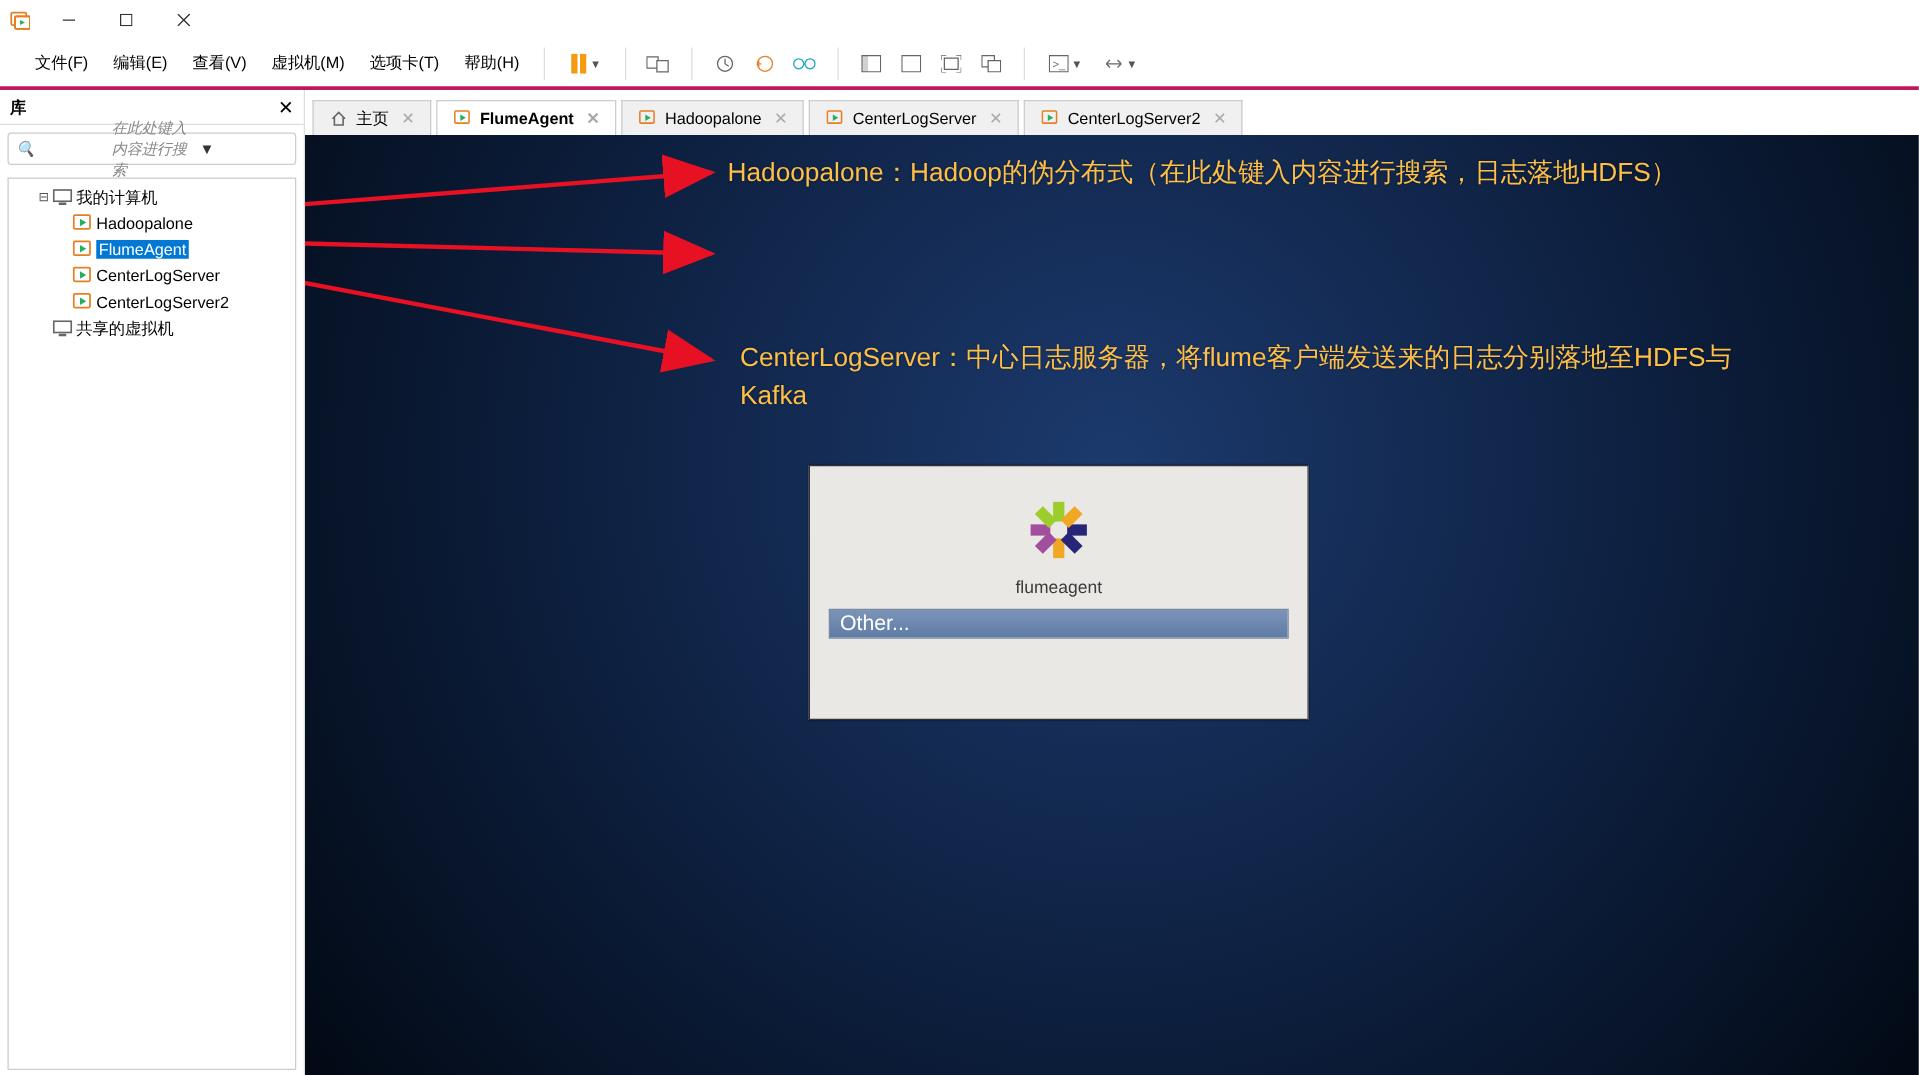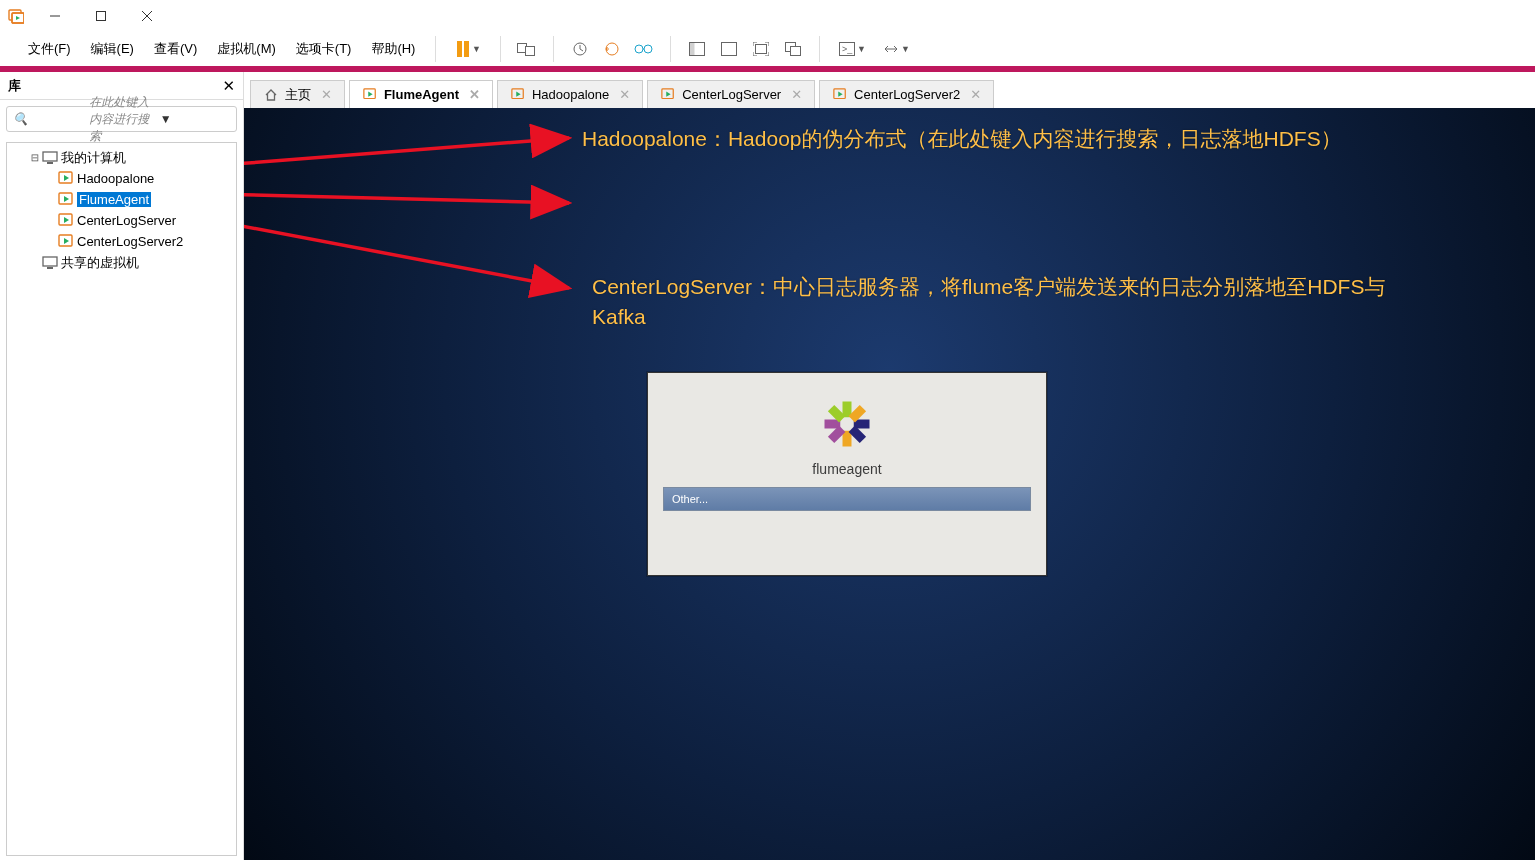--- a/index.html
+++ b/index.html
@@ -9,21 +9,21 @@
   .titlebar { height: 32px; display: flex; align-items: center; padding: 0 2px 0 8px; font-size: 13px; color: #333; }
   .titlebar .app-icon { width: 16px; height: 16px; margin-right: 8px; display:inline-flex; }
   .titlebar .title { flex: 1; }
   .winbtn { width: 46px; height: 32px; display:flex; align-items:center; justify-content:center; }
 
   
   .menubar { height: 28px; display:flex; align-items:center; padding: 0 10px; font-size: 13px; gap: 0; border-bottom: 1px solid transparent;}
   .menubar .menu { padding: 4px 10px; cursor: default; }
 
   
-  .toolbar { height: 40px; display:flex; align-items:center; padding: 0 18px; gap: 0; border-bottom: 6px solid #be185d;}
+  .toolbar { height: 40px; display:flex; align-items:center; padding: 0 18px; gap: 0; border-bottom: 3px solid #be185d;}
   .tb-sep { width:1px; height:26px; background:#ddd; margin: 0 10px; }
   .tb-btn { width: 32px; height: 32px; display:flex; align-items:center; justify-content:center; border-radius:3px; }
   .tb-btn.wide { width: 44px; }
   .carets { font-size:9px; color:#555; margin-left:2px; }
 
   
   .body { flex:1; display:flex; min-height:0; }
 
   .sidebar { width: 244px; border-right: 1px solid #ddd; display:flex; flex-direction:column; }
   .sidebar-header { height: 28px; display:flex; align-items:center; padding: 0 8px; font-size:13px; border-bottom: 1px solid #ddd; }
@@ -50,21 +50,21 @@
   .tab .tx { color:#aaa; font-size:13px; margin-left: 4px;}
   .tab .ico { width:16px; height:16px; display:inline-flex; align-items:center; justify-content:center;}
 
   .vm-screen { flex:1; position:relative; background: radial-gradient(circle at 50% 35%, #1c3a6e 0%, #0d1f3e 55%, #020914 100%); overflow:hidden; }
 
   .annot { position:absolute; color:#ffbf47; font-size: 21px; font-weight: 500; line-height: 1.45; text-shadow: 0 0 2px rgba(0,0,0,.4); }
 
   .centos-box { position:absolute; left: 403px; top: 264px; width: 400px; height: 204px; background:#e9e8e4; border:1px solid #333; box-shadow: 0 0 0 1px rgba(0,0,0,.2); display:flex; flex-direction:column; align-items:center; }
   .centos-logo { margin-top: 24px; width: 54px; height: 54px; }
   .centos-host { margin-top: 10px; font-size: 14px; color:#3b3b3b; }
-  .centos-other { margin-top: 10px; width: 368px; height: 24px; border:1px solid #7a8aa0; background: linear-gradient(#7b94b8,#5f7ca6); color:#fff; font-size:11px; display:flex; align-items:center; padding: 0 8px; }
+  .centos-other { margin-top: 10px; width: 368px; height: 24px; border:1px solid #7a8aa0; background: linear-gradient(#7b94b8,#5f7ca6); color:#fff; font-size:17px; display:flex; align-items:center; padding: 0 8px; }
 
   .arrow-svg { position:absolute; top:0; left:0; pointer-events:none; }
 
   
   .svg-vm rect{fill:none;stroke:#e67e22;stroke-width:1.4;}
   .svg-vm .tri{fill:#27ae60;stroke:none;}
   .svg-home{stroke:#666;stroke-width:1.3;fill:none;}
   .svg-mon{stroke:#666;stroke-width:1.3;fill:none;}
   .svg-monb{fill:#666;}
 

